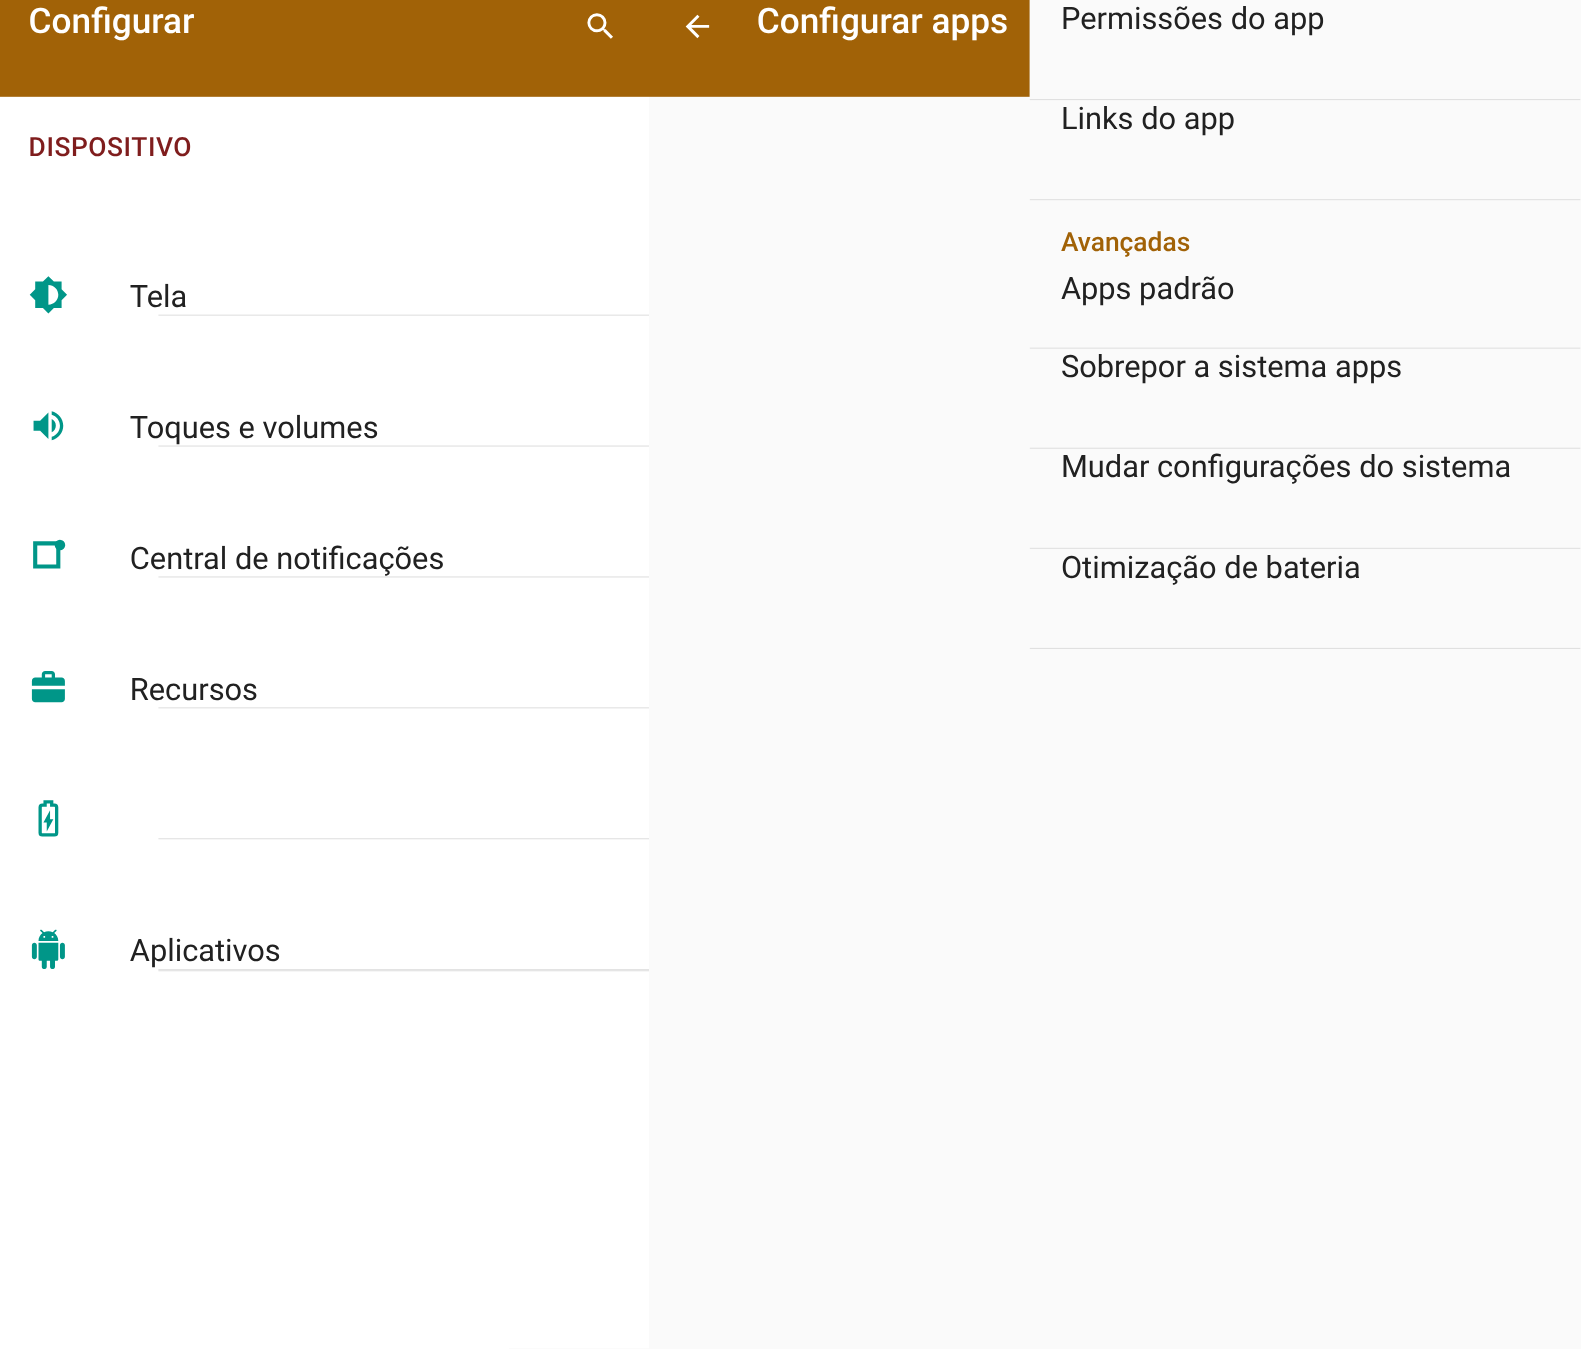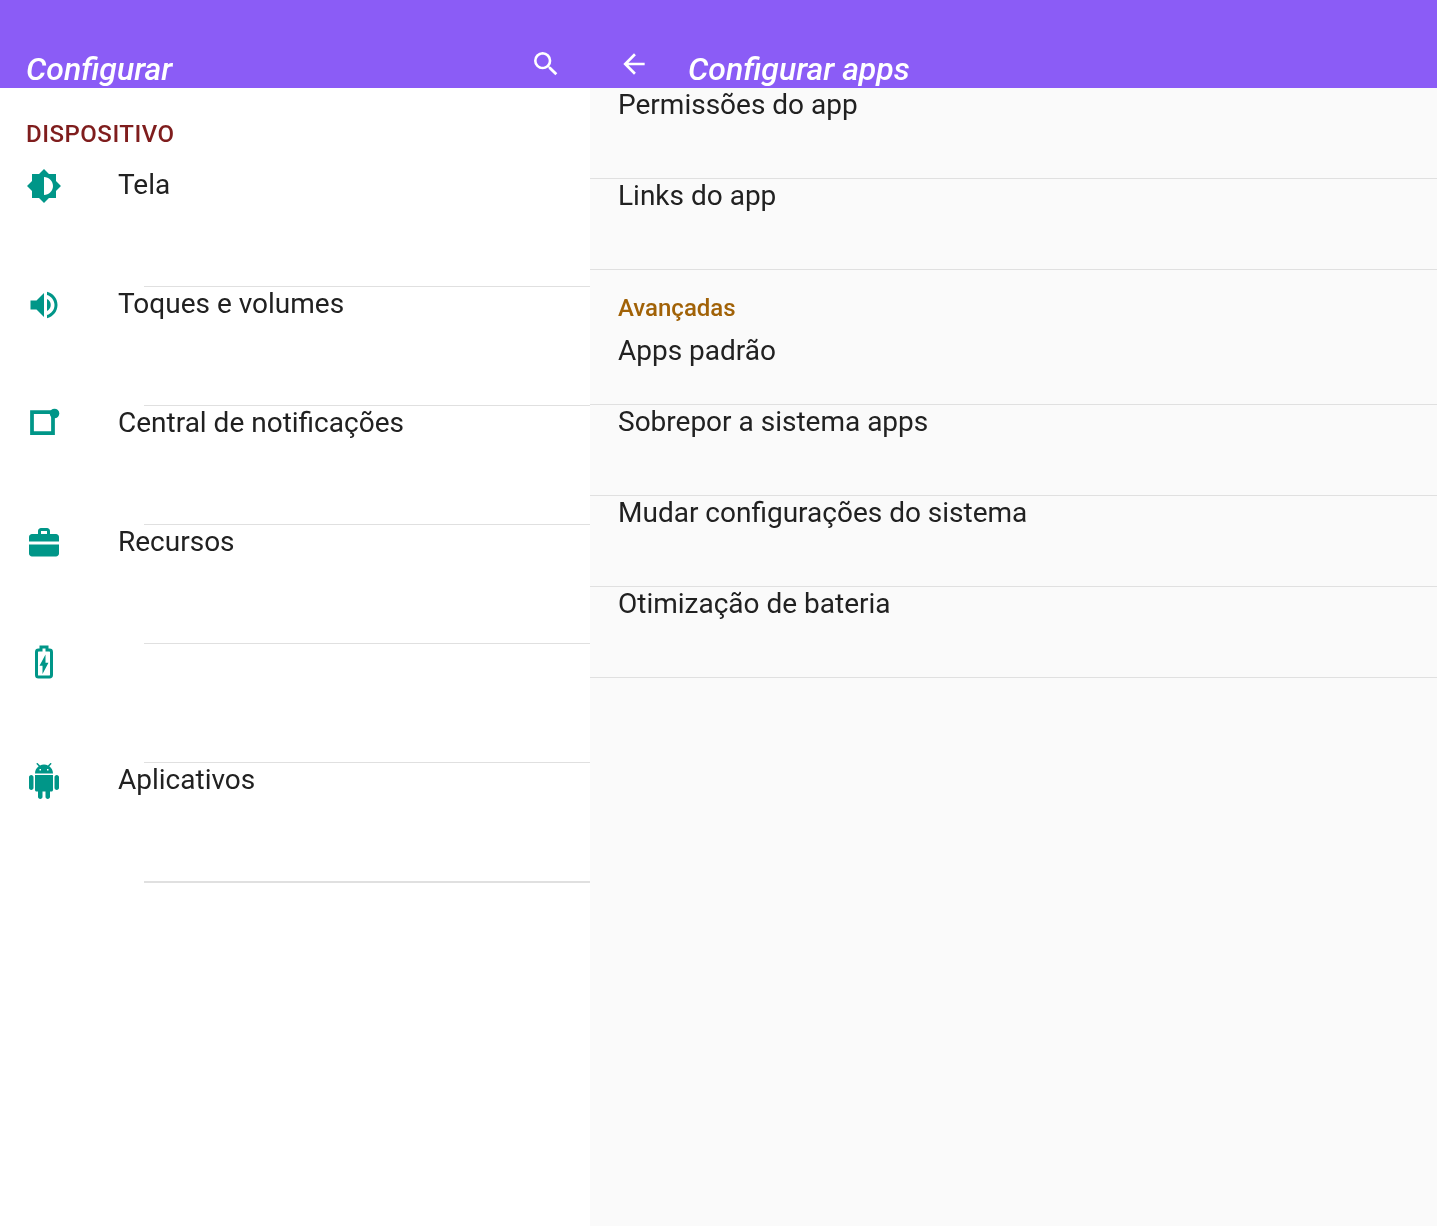--- a/index.html
+++ b/index.html
@@ -13,30 +13,29 @@
     .pane-left {
       width: 590px;
       background: #fff;
       display: flex;
       flex-direction: column;
     }
     .pane-right {
       flex: 1;
       background: #fafafa;
       display: flex;
-      flex-direction: column;
+      flex-direction: row;
     }
     .appbar {
-      background: #8b5cf6;
+      background: #a16207;
       color: #fff;
       height: 88px;
       display: flex;
-      align-items: flex-end;
+      align-items: flex-start;
       padding: 0 20px;
-      font-style: italic;
     }
     .appbar-left { padding-left: 26px; }
     .appbar-title {
       font-size: 32px;
       font-weight: 500;
       flex: 1;
     }
     .appbar-title-right {
       font-size: 32px;
       font-weight: 500;
@@ -64,21 +63,21 @@
       font-weight: 500;
       padding: 24px 28px 12px 28px;
     }
     .list-left {
       flex: 1;
       overflow-y: auto;
       padding-left: 26px;
     }
     .list-item-left {
       display: flex;
-      align-items: flex-start;
+      align-items: flex-end;
       height: 118px;
       cursor: pointer;
     }
     .list-item-left .icon-wrap {
       width: 92px;
       display: flex;
       align-items: center;
       justify-content: flex-start;
     }
     .list-item-left .item-icon {

